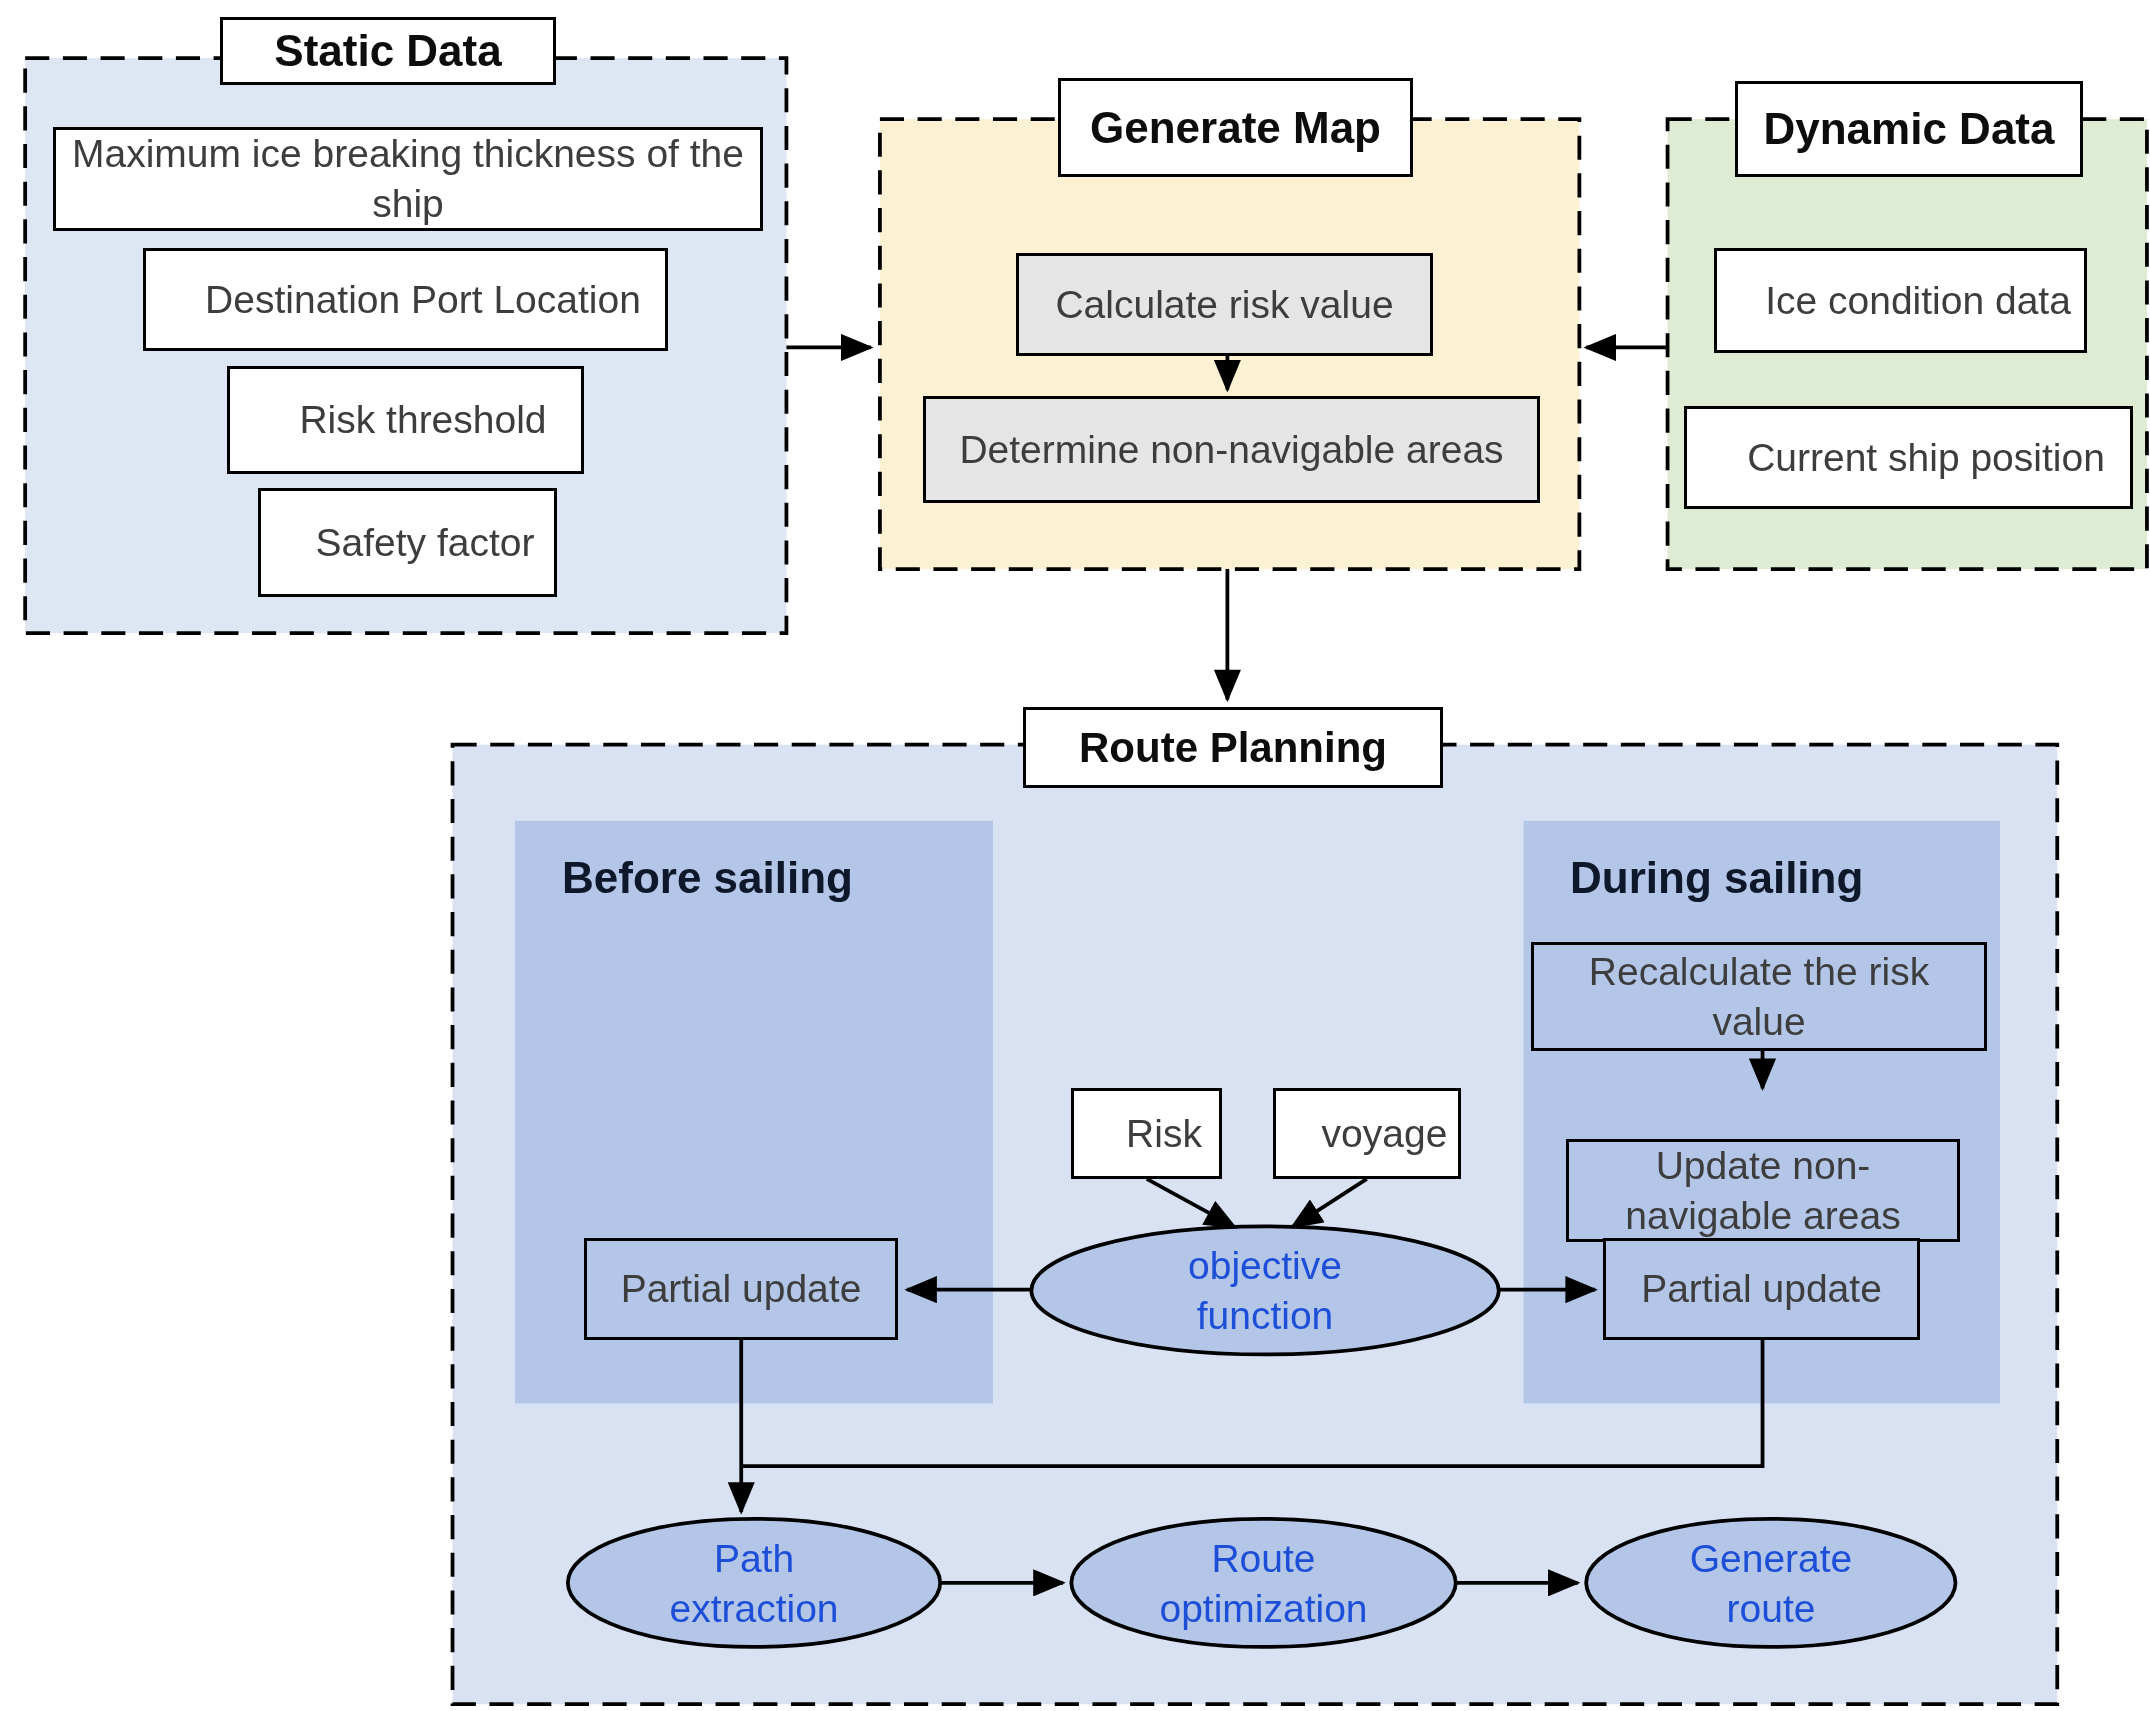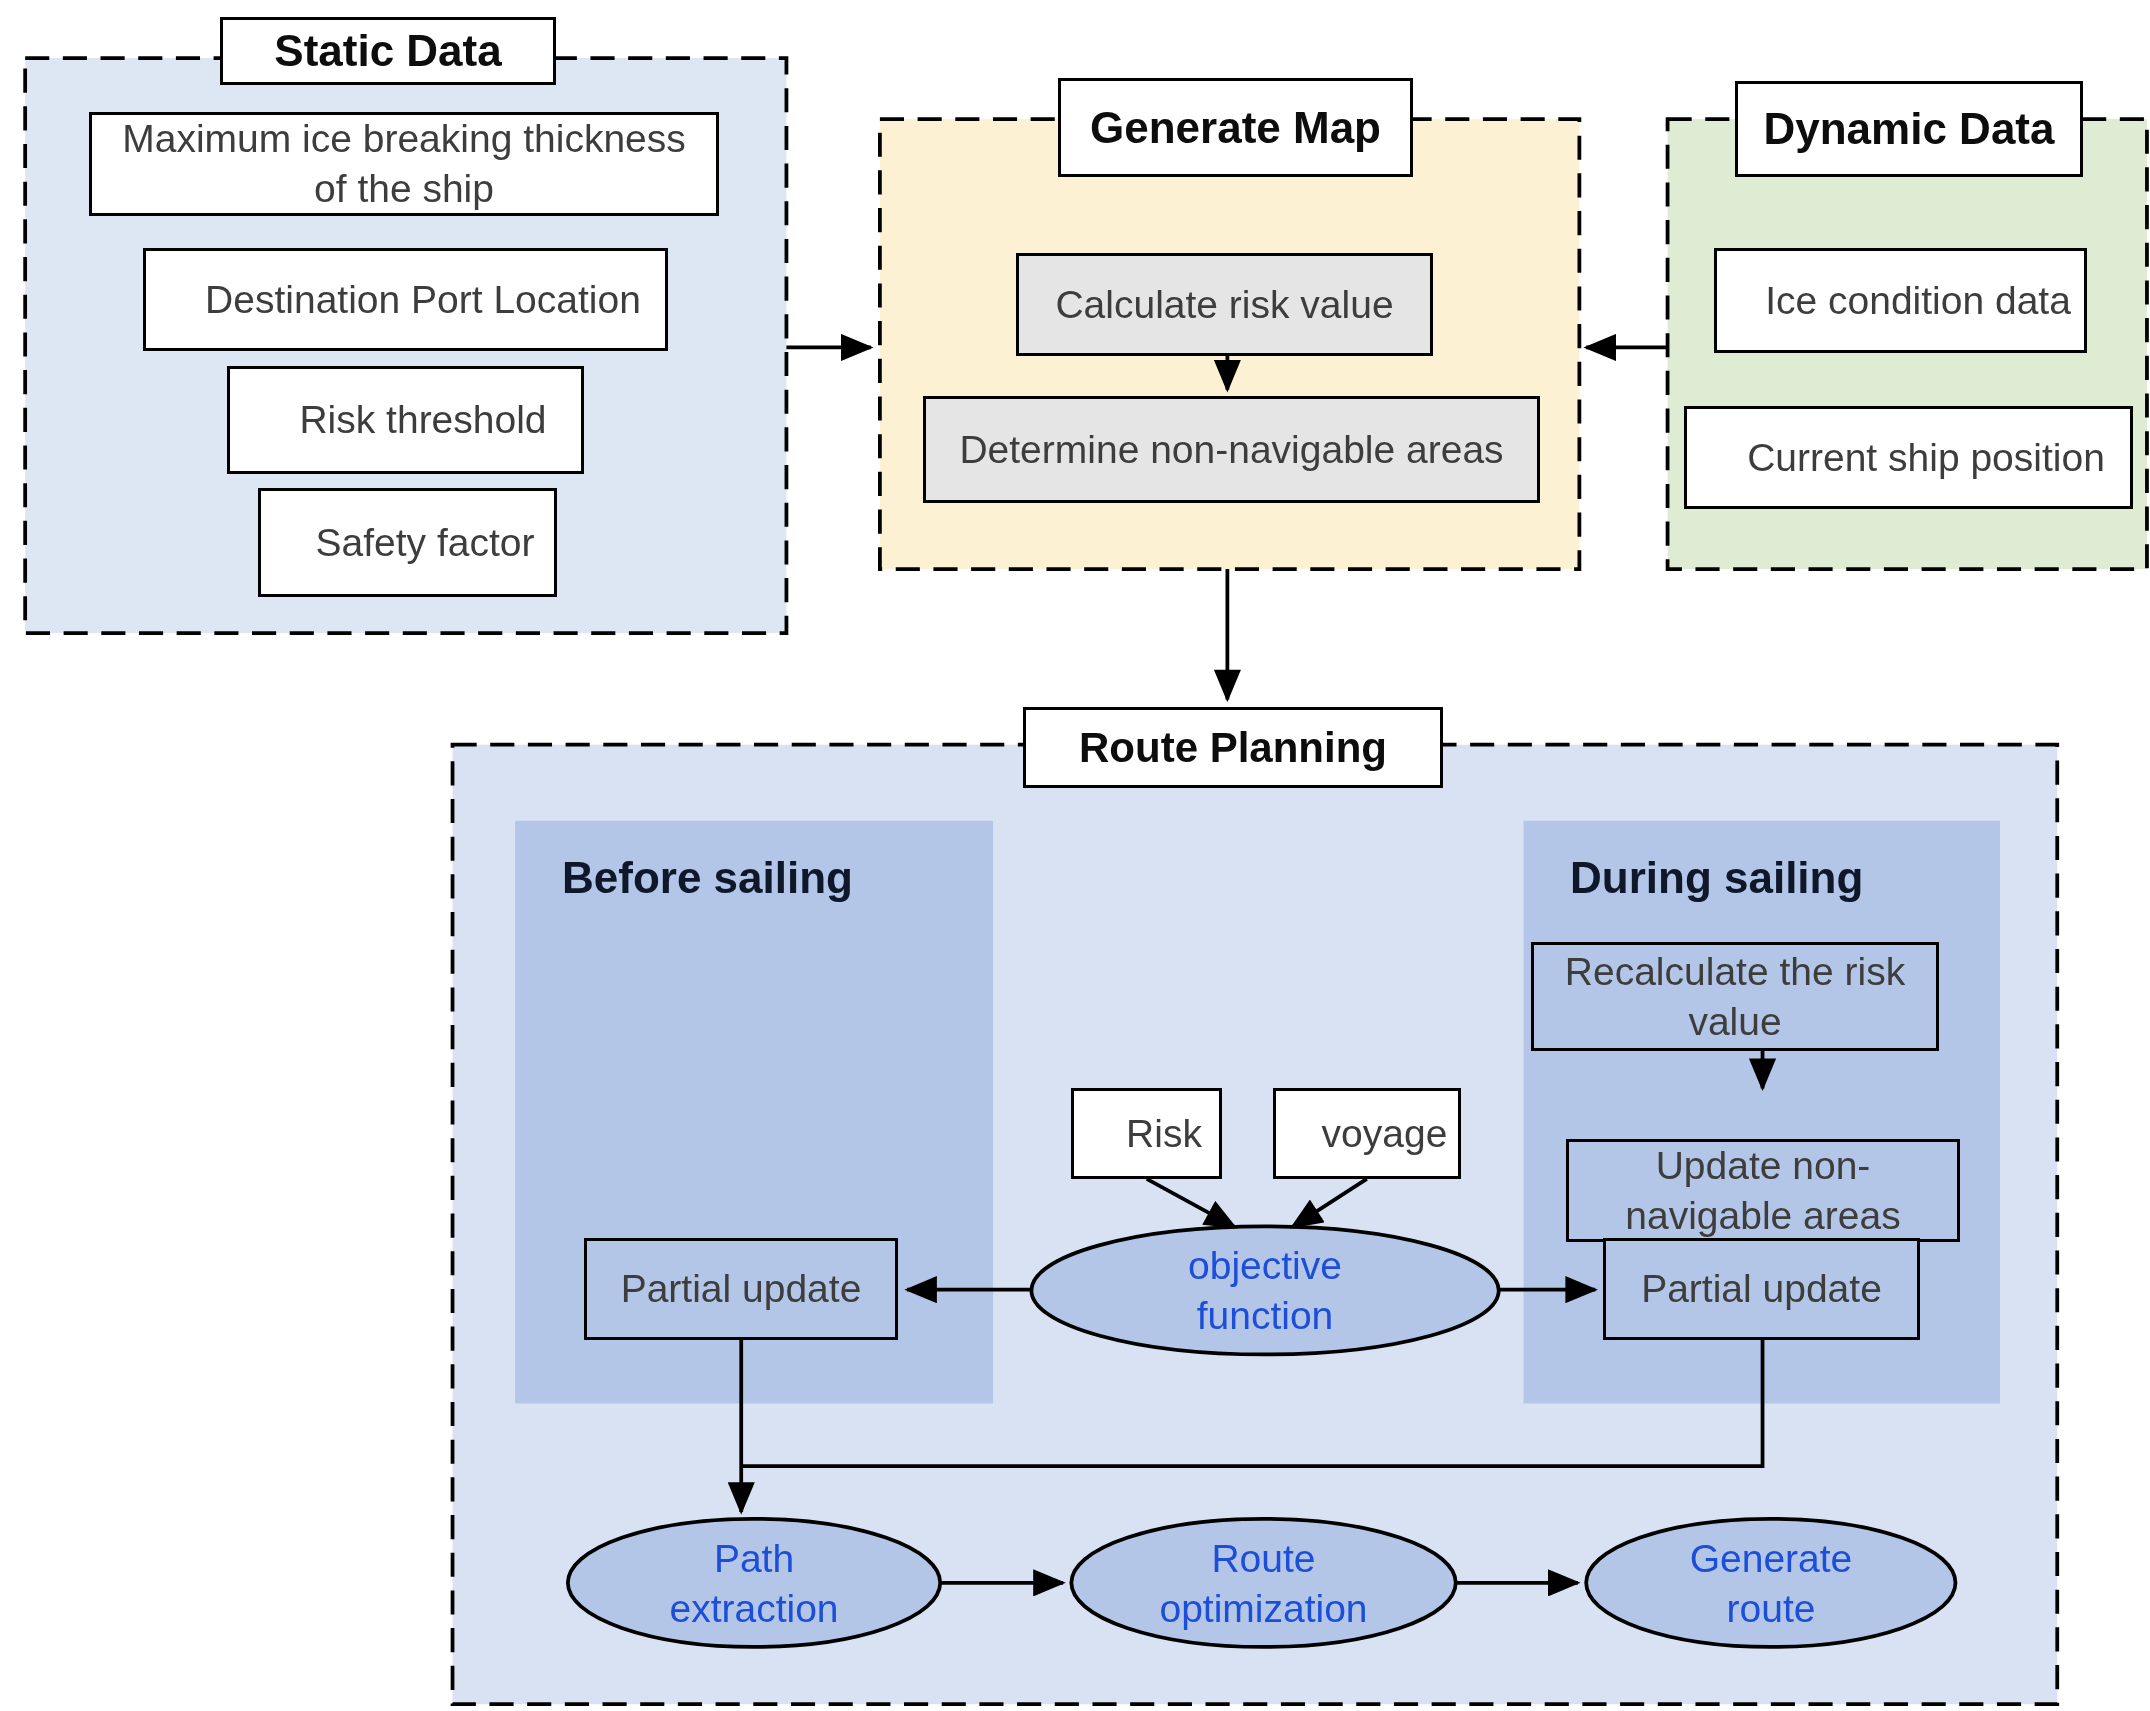--- a/index.html
+++ b/index.html
@@ -83,35 +83,35 @@
     <line class="conn" x1="983" y1="1777" x2="983" y2="2006" marker-end="url(#ah)"></line>
     <line class="conn" x1="1247" y1="2100" x2="1410" y2="2100" marker-end="url(#ah)"></line>
     <line class="conn" x1="1931" y1="2100" x2="2093" y2="2100" marker-end="url(#ah)"></line>
   </svg>
 
   <div class="title-box" style="left:220px;top:16.6px;width:336px;height:68px;">Static Data</div>
   <div class="title-box" style="left:1058px;top:78px;width:355px;height:99px;">Generate Map</div>
   <div class="title-box" style="left:1735px;top:81px;width:348px;height:96px;">Dynamic Data</div>
   <div class="title-box" style="left:1023px;top:707px;width:420px;height:81px;font-size:42px;">Route Planning</div>
 
-  <div class="node-box wbox" style="left:53px;top:112px;width:630px;height:104px;padding:0 10.6px;margin-left:36px;">Maximum ice breaking thickness of the ship</div>
+  <div class="node-box wbox" style="left:53px;top:127px;width:710px;height:104px;padding:0 10.6px;">Maximum ice breaking thickness of the ship</div>
   <div class="node-box wbox" style="left:143px;top:248px;width:525px;height:103px;">Destination Port Location</div>
   <div class="node-box wbox" style="left:227px;top:366px;width:357px;height:108px;">Risk threshold</div>
   <div class="node-box wbox" style="left:258px;top:488px;width:299px;height:109px;">Safety factor</div>
 
   <div class="node-box ybox" style="left:1016px;top:253px;width:417px;height:103px;">Calculate risk value</div>
   <div class="node-box ybox" style="left:923px;top:396px;width:617px;height:107px;">Determine non-navigable areas</div>
 
   <div class="node-box wbox" style="left:1714px;top:248px;width:373px;height:105px;">Ice condition data</div>
   <div class="node-box wbox" style="left:1684px;top:406px;width:449px;height:103px;">Current ship position</div>
 
   <div class="panel-header" style="left:515px;top:853px;width:478px;">Before sailing</div>
   <div class="panel-header" style="left:1523px;top:853px;width:476px;">During sailing</div>
 
-  <div class="node-box bbox" style="left:1531px;top:942px;width:408px;height:109px;padding:0 15px;">Recalculate the risk value</div>
+  <div class="node-box bbox" style="left:1531px;top:942px;width:456px;height:109px;padding:0 15px;">Recalculate the risk value</div>
   <div class="node-box bbox" style="left:1566px;top:1095px;width:394px;height:103px;padding:0 18px;margin-top:44px;">Update non-navigable areas</div>
   <div class="node-box bbox" style="left:1603px;top:1238px;width:317px;height:102px;">Partial update</div>
 
   <div class="node-box bbox" style="left:584px;top:1238px;width:314px;height:102px;">Partial update</div>
 
   <div class="node-box wbox" style="left:1071px;top:1088px;width:151px;height:91px;">Risk</div>
   <div class="node-box wbox" style="left:1273px;top:1088px;width:188px;height:91px;">voyage</div>
 
   <div class="ellipse-label" style="left:1039px;top:1230px;width:452px;height:121px;">
     <span style="width:249px;">objective function</span>

